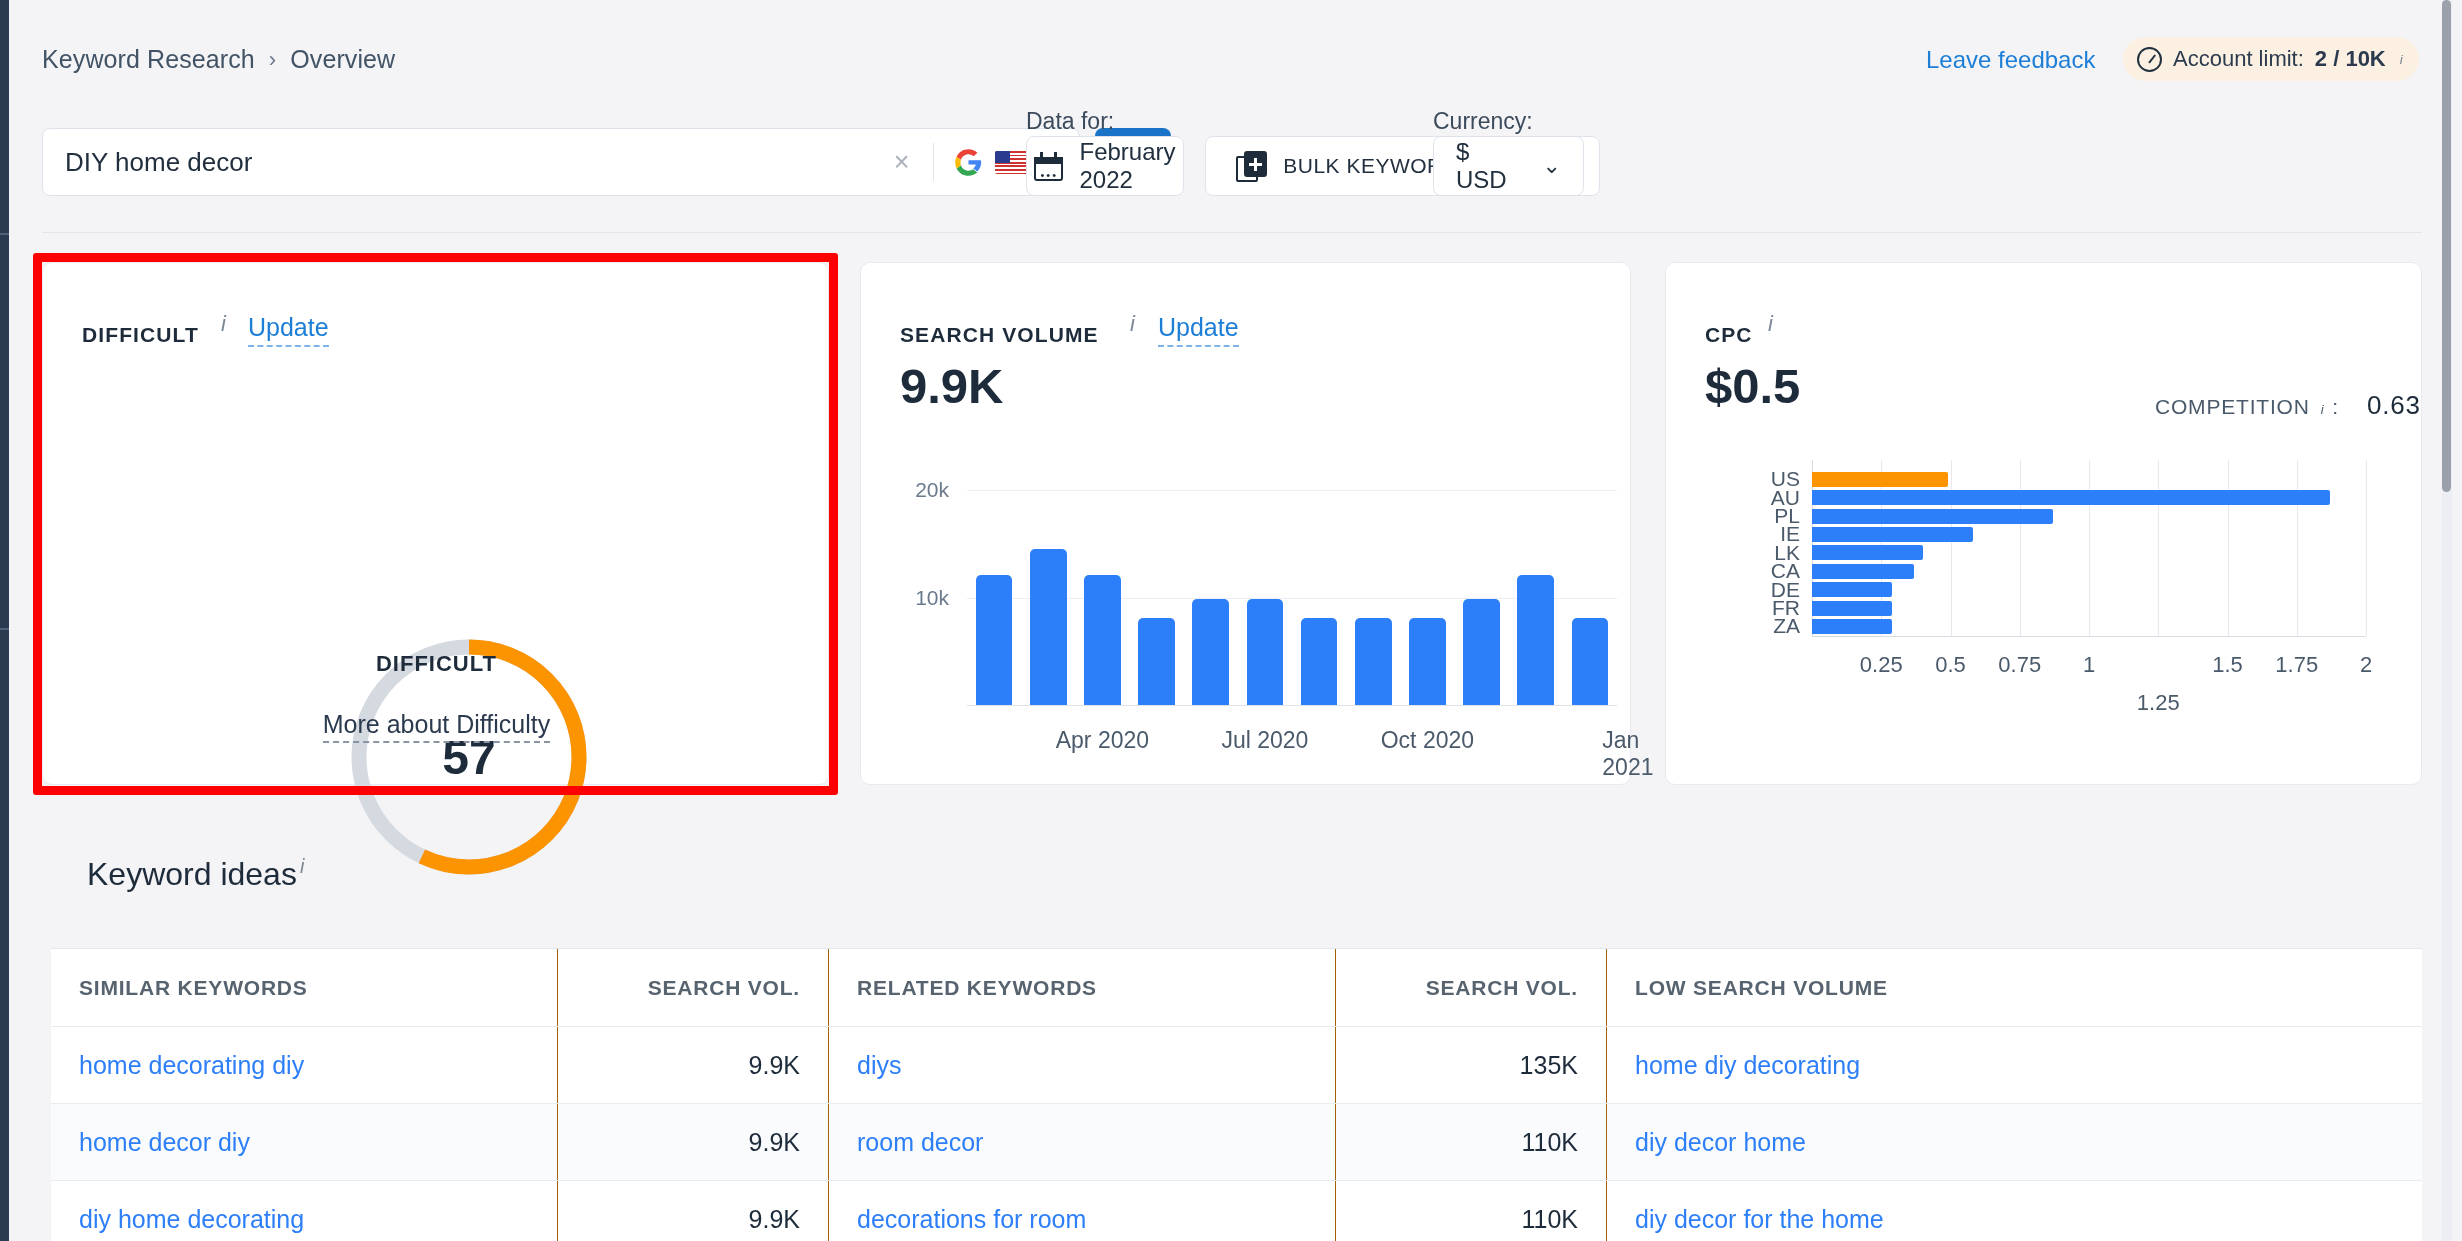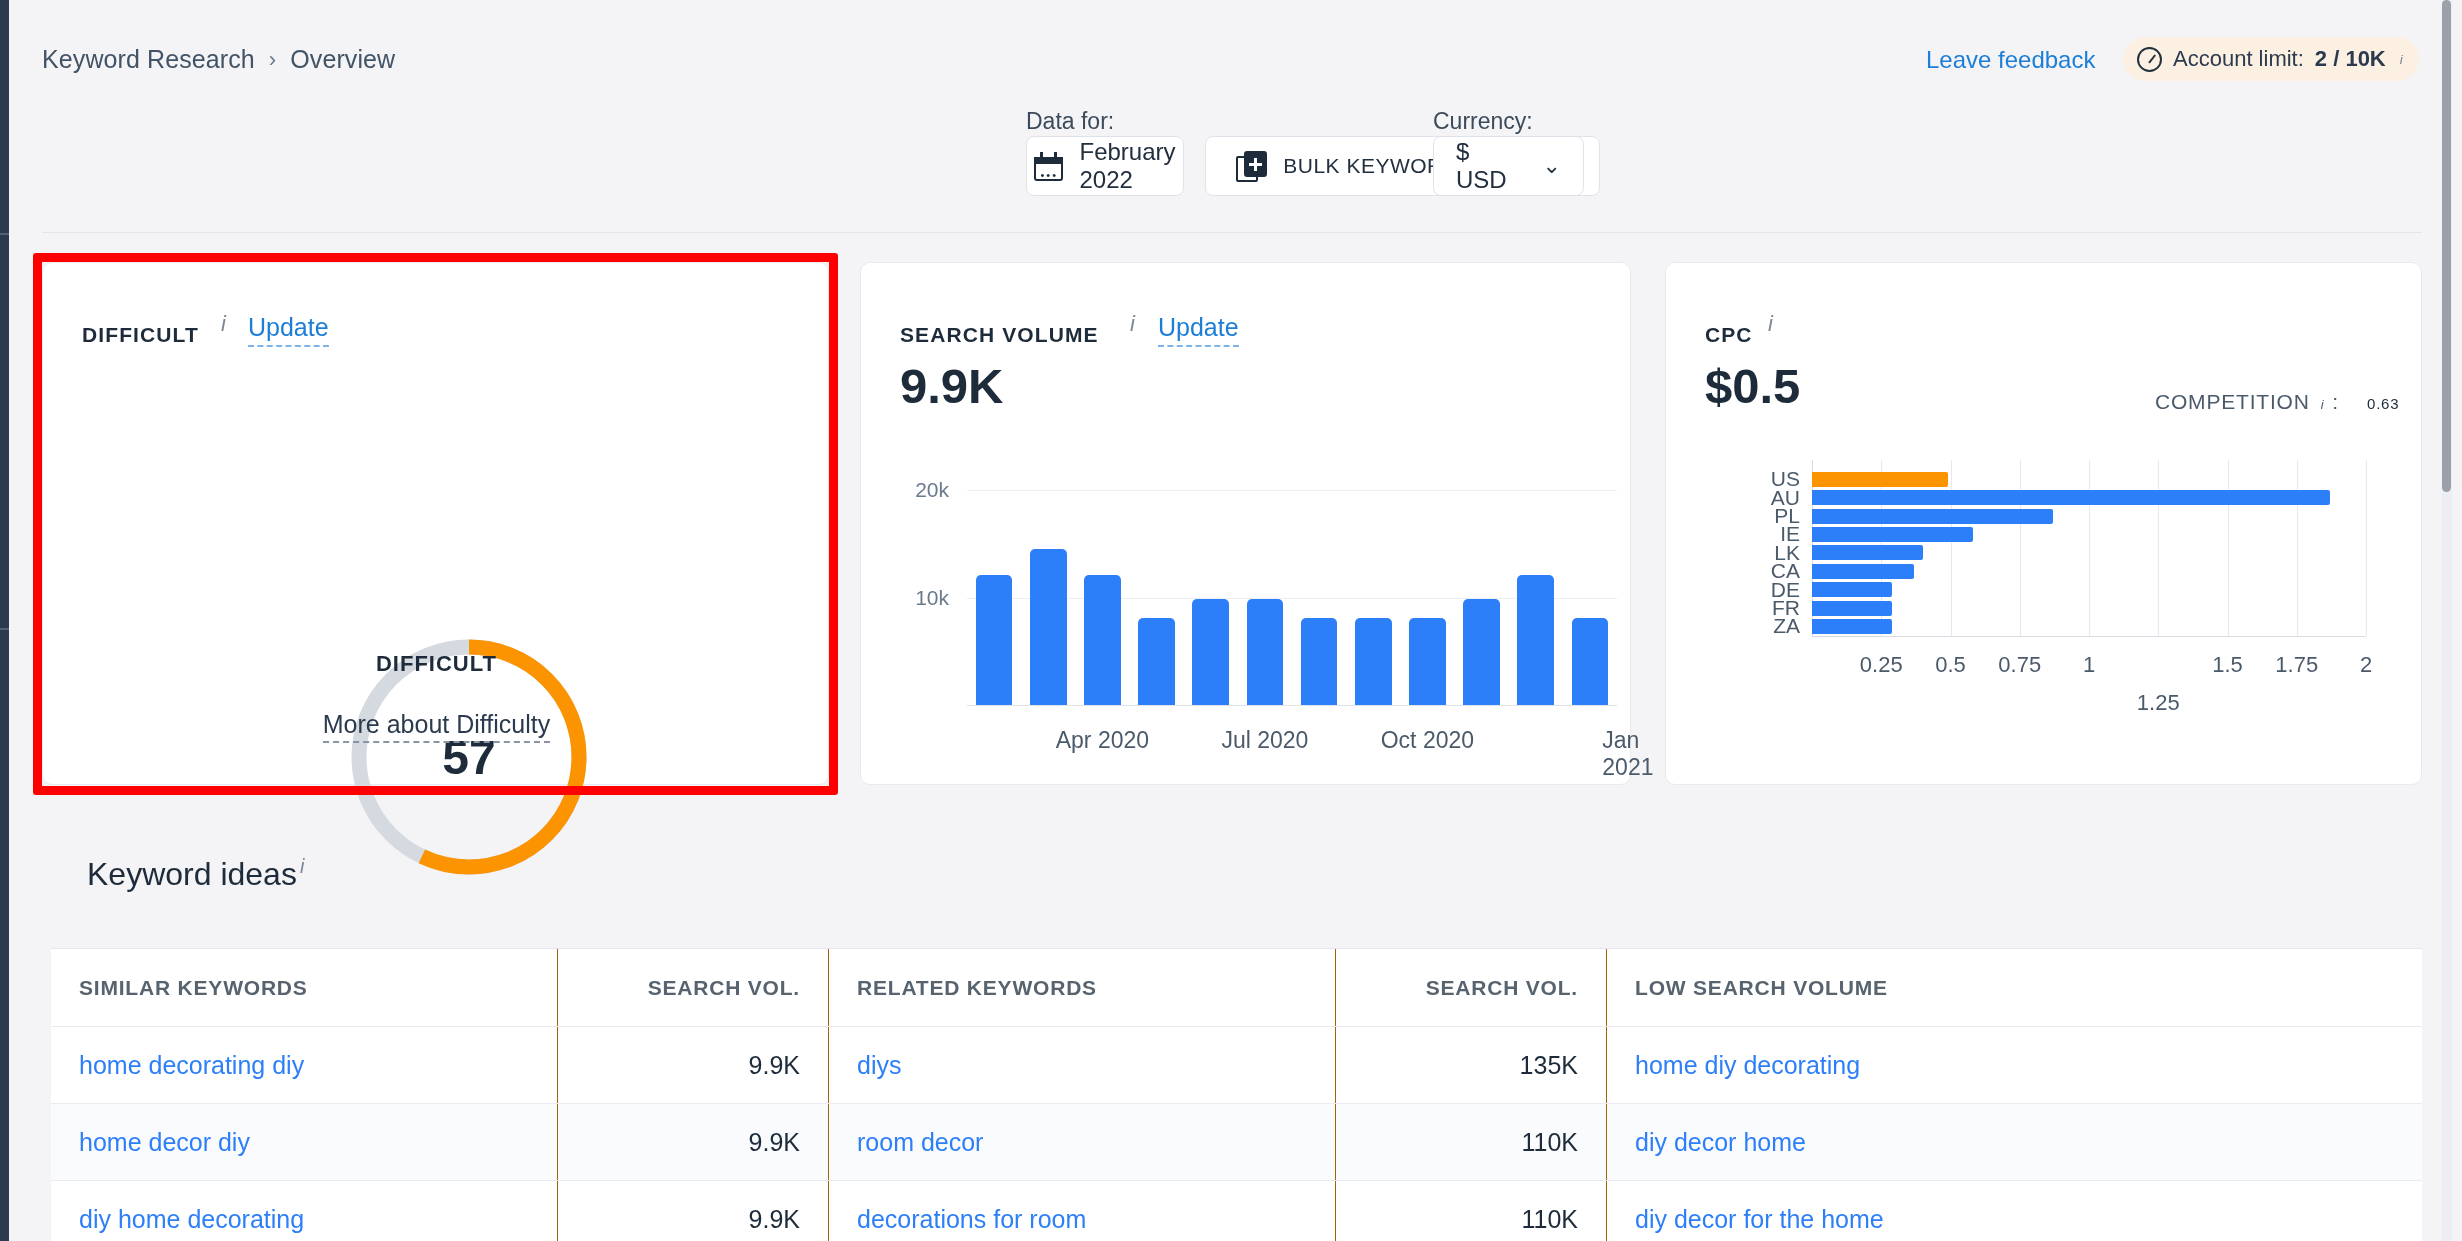--- a/index.html
+++ b/index.html
@@ -219,21 +219,21 @@
   }
   .cpc-bar { position: absolute; height: 20px; border-radius: 0 2px 2px 0; }
   .cpc-xtick {
     position: absolute; font-size: 22px; color: #4b5a6b; transform: translateX(-50%);
   }
   .competition {
     position: absolute; left: 2146px; top: 390px;
     font-size: 21px; letter-spacing: .8px; color: #4b5a6b;
     display: flex; align-items: baseline; gap: 8px;
   }
-  .competition .cval { font-size: 15px; color: #1d2b3a; margin-left: 20px; }
+  .competition .cval { font-size: 26px; color: #1d2b3a; margin-left: 20px; }
 
   
   .ki-title {
     position: absolute; left: 78px; top: 855px;
     font-size: 32px; color: #1d2b3a;
   }
   .ki-table {
     position: absolute; left: 42px; top: 948px;
     width: 2371px; background: #fff;
     border-top: 1px solid #e3e6ed;
@@ -277,20 +277,45 @@
     </div>
 
     <div class="feedback">Leave feedback</div>
     <div class="acct-pill">
       <span class="gauge"></span>
       <span>Account limit:</span>
       <span class="limit-val">2 / 10K</span>
       <span class="sup-i">i</span>
     </div>
 
+    <div class="search-wrap">
+      <div class="search-box">
+        <input value="DIY home decor" style="">
+        <span class="clear-x">×</span>
+        <span class="vdiv"></span>
+        <span class="g-logo">
+          <svg width="29" height="29" viewBox="0 0 48 48">
+            <path fill="#4285F4" d="M45 24c0-1.6-.1-2.7-.4-3.9H24v7.1h12c-.2 1.8-1.5 4.6-4.4 6.5l6.7 5.2C42.2 35.2 45 30.1 45 24z"></path>
+            <path fill="#34A853" d="M24 46c5.9 0 10.9-2 14.5-5.3l-6.9-5.4C29.8 36.6 27.2 37.5 24 37.5c-5.8 0-10.7-3.8-12.5-9.1l-7.1 5.5C8 41.5 15.4 46 24 46z"></path>
+            <path fill="#FBBC05" d="M11.5 28.4c-.5-1.4-.7-2.9-.7-4.4s.3-3 .7-4.4l-7.1-5.5C2.9 17 2 20.4 2 24s.9 7 2.4 9.9l7.1-5.5z"></path>
+            <path fill="#EA4335" d="M24 10.5c4.1 0 6.9 1.8 8.5 3.3l6.2-6C34.9 4.3 29.9 2 24 2 15.4 2 8 6.5 4.4 14.1l7.1 5.5C13.3 14.3 18.2 10.5 24 10.5z"></path>
+          </svg>
+        </span>
+        <span class="flag">
+            <span class="canton"></span>
+          </span>
+        <span class="chev-dn">⌄</span>
+      </div>
+      <div class="search-btn">
+        <svg width="30" height="30" viewBox="0 0 24 24" fill="none" stroke="#fff" stroke-width="2.4">
+          <circle cx="10.5" cy="10.5" r="7"></circle>
+          <line x1="16" y1="16" x2="21.5" y2="21.5" stroke-linecap="round"></line>
+        </svg>
+      </div>
+    </div>
 
     <div class="ctrl-label" style="left:1017px; top:108px">Data for:</div>
     <div class="ctrl-btn" style="left:1017px; top:136px; width:158px">
       <span class="cal-ico">
         <span class="body"></span>
           <span class="top"></span>
           <span class="p1"></span>
           <span class="p2"></span>
         <span class="dots">•••</span>
       </span>

